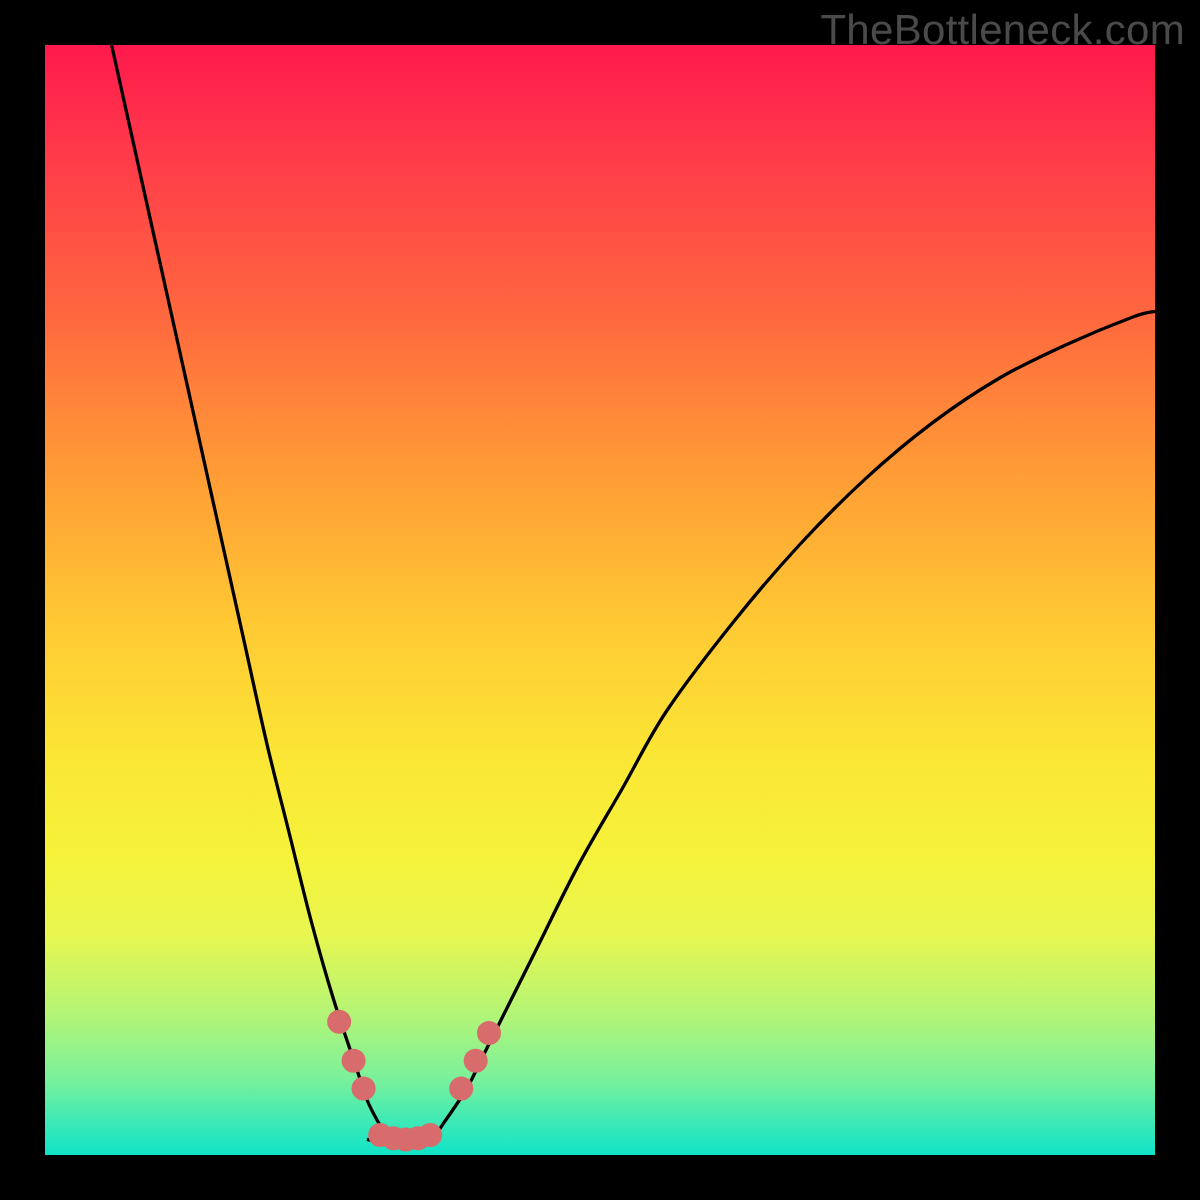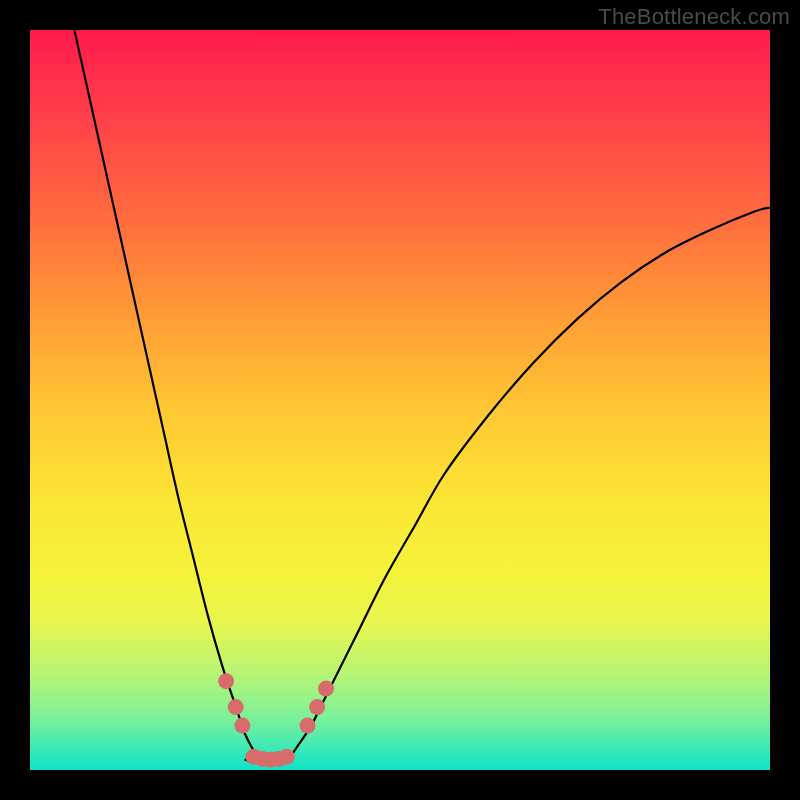--- a/index.html
+++ b/index.html
@@ -39,21 +39,21 @@
       #7cf19a 93%,
       #3de9b6 97%,
       #0fe3c8 100%
     );
   }
   .watermark {
     position: absolute;
     top: 4px;
     right: 10px;
     color: #4a4a4a;
-    font-size: 22px;
+    font-size: 28px;
     letter-spacing: 0.2px;
     font-weight: 500;
     user-select: none;
   }
   svg.curve {
     position: absolute;
     top: 0;
     left: 0;
     width: 740px;
     height: 740px;

